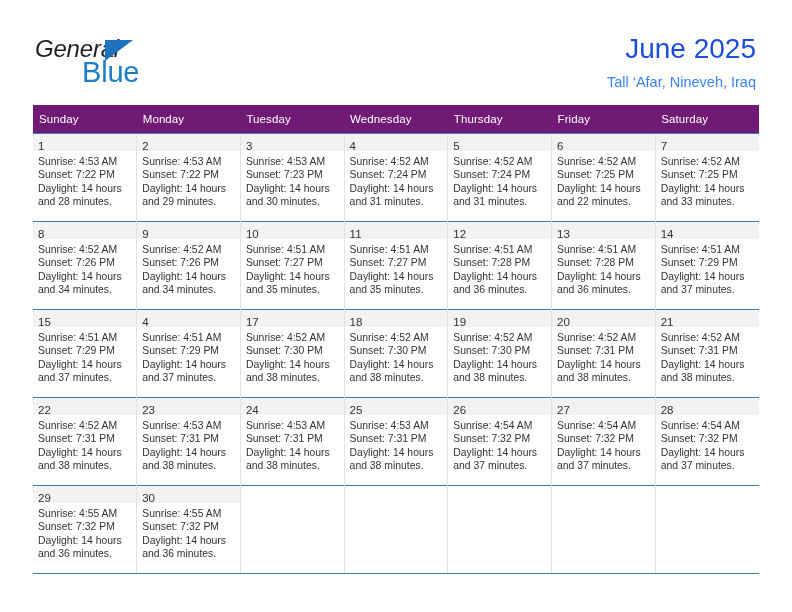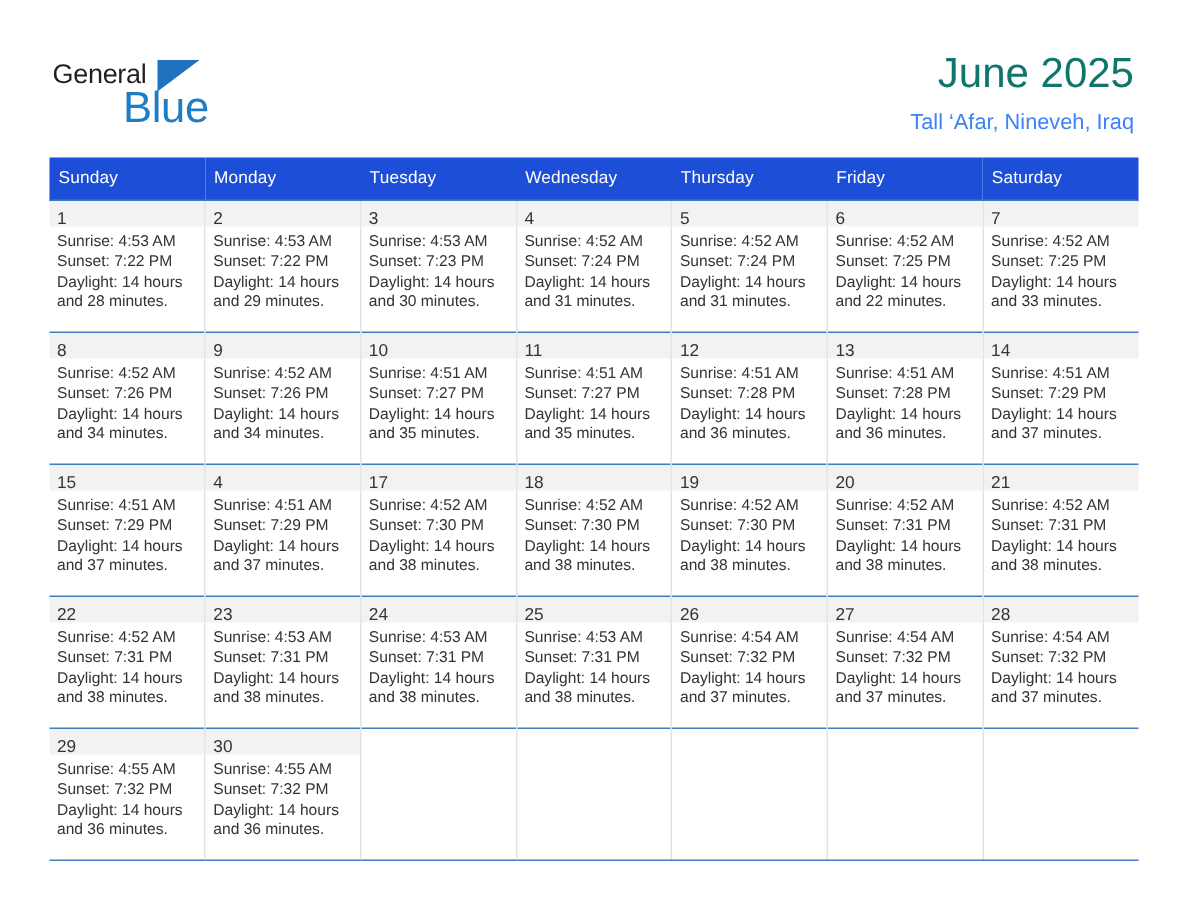--- a/index.html
+++ b/index.html
@@ -33,24 +33,25 @@
     position: absolute;
     left: 35px;
     top: 36px;
     width: 230px;
     height: 52px;
   }
   .logo-line1 {
     position: absolute;
     left: 0;
     top: 0;
-    font-size: 18px;
+    font-size: 24px;
     color: #231f20;
     letter-spacing: -0.2px;
     line-height: 26px;
+    font-style: italic;
   }
   .logo-tri {
     position: absolute;
     left: 70px;
     top: 4px;
     width: 0;
     height: 0;
     border-left: 28px solid #1f72bd;
     border-bottom: 21px solid transparent;
   }
@@ -66,21 +67,21 @@
   }
 
   .title-block {
     position: absolute;
     right: 36px;
     top: 32px;
     text-align: right;
   }
   .cal-title {
     font-size: 28px;
-    color: #0f766e;
+    color: #1d4ed8;
     line-height: 34px;
     font-weight: normal;
     margin: 0;
   }
   .cal-subtitle {
     font-size: 14.5px;
     color: #3b82f6;
     line-height: 20px;
     margin: 6px 0 0 0;
     font-weight: normal;
@@ -91,21 +92,21 @@
     position: absolute;
     left: 33px;
     top: 105px;
     width: 726px;
     border-collapse: collapse;
     table-layout: fixed;
   }
   .calendar col { width: 103.71px; }
 
   .calendar thead th {
-    background: #1d4ed8;
+    background: #701a75;
     color: #ffffff;
     font-size: 11.5px;
     font-weight: normal;
     text-align: left;
     padding: 5px 0 5px 6px;
     height: 18px;
     border: none;
     letter-spacing: 0.1px;
   }
 

